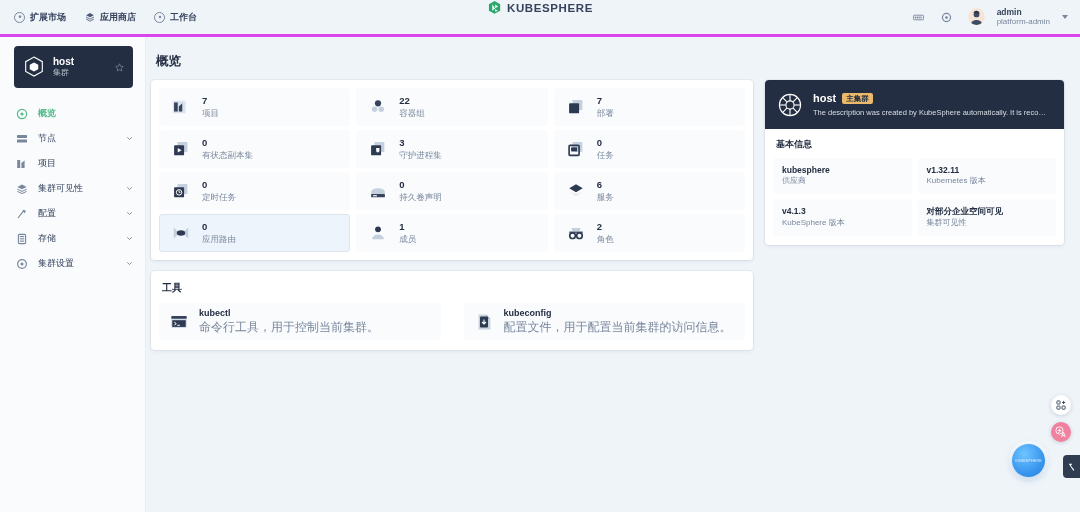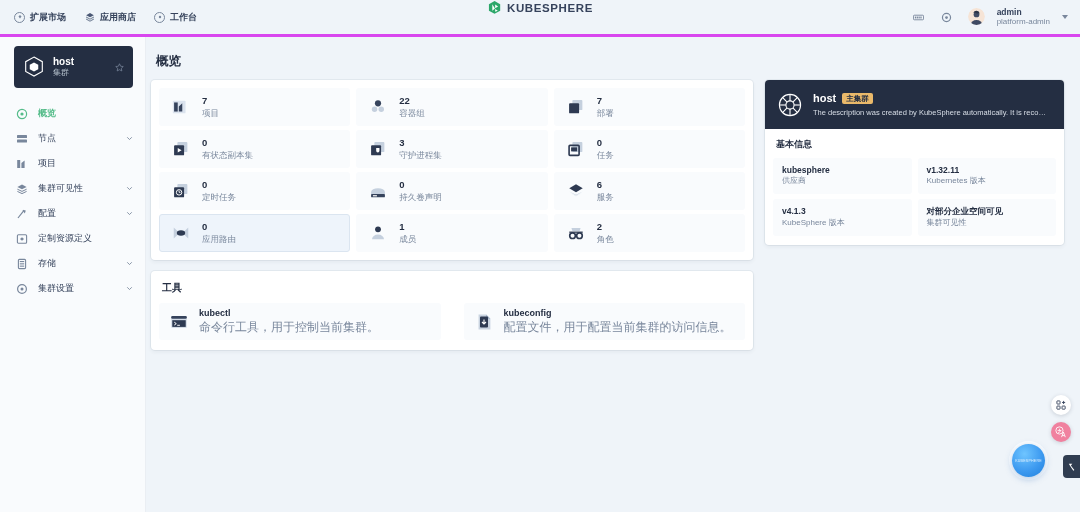--- a/index.html
+++ b/index.html
@@ -335,29 +335,20 @@
             </svg>
         </span>
         <span class="mi-label">配置</span>
         <span class="chev">
           <svg width="7" height="7" viewBox="0 0 8 8">
               <path d="M1.4 2.6 L4 5.2 L6.6 2.6" fill="none" stroke="#79879c" stroke-width="1"></path>
             </svg>
         </span>
       </div>
 
-      <div class="menu-item">
-        <span class="mi-ico">
-          <svg width="12" height="12" viewBox="0 0 12 12">
-              <rect x="1.4" y="1.8" width="9.2" height="8.4" rx="1" fill="none" stroke="currentColor" stroke-width="1.1"></rect>
-              <path d="M4 6 L6 4.2 L8 6 L6 7.8 Z" fill="currentColor"></path>
-            </svg>
-        </span>
-        <span class="mi-label">定制资源定义</span>
-      </div>
 
       <div class="menu-item">
         <span class="mi-ico">
           <svg width="12" height="12" viewBox="0 0 12 12">
               <rect x="2.4" y="1.4" width="7.2" height="9.2" rx="1" fill="none" stroke="currentColor" stroke-width="1.1"></rect>
               <rect x="3.8" y="3" width="4.4" height="1.1" fill="currentColor"></rect>
               <rect x="3.8" y="5.3" width="4.4" height="1.1" fill="currentColor"></rect>
               <rect x="3.8" y="7.6" width="4.4" height="1.1" fill="currentColor"></rect>
             </svg>
         </span>

